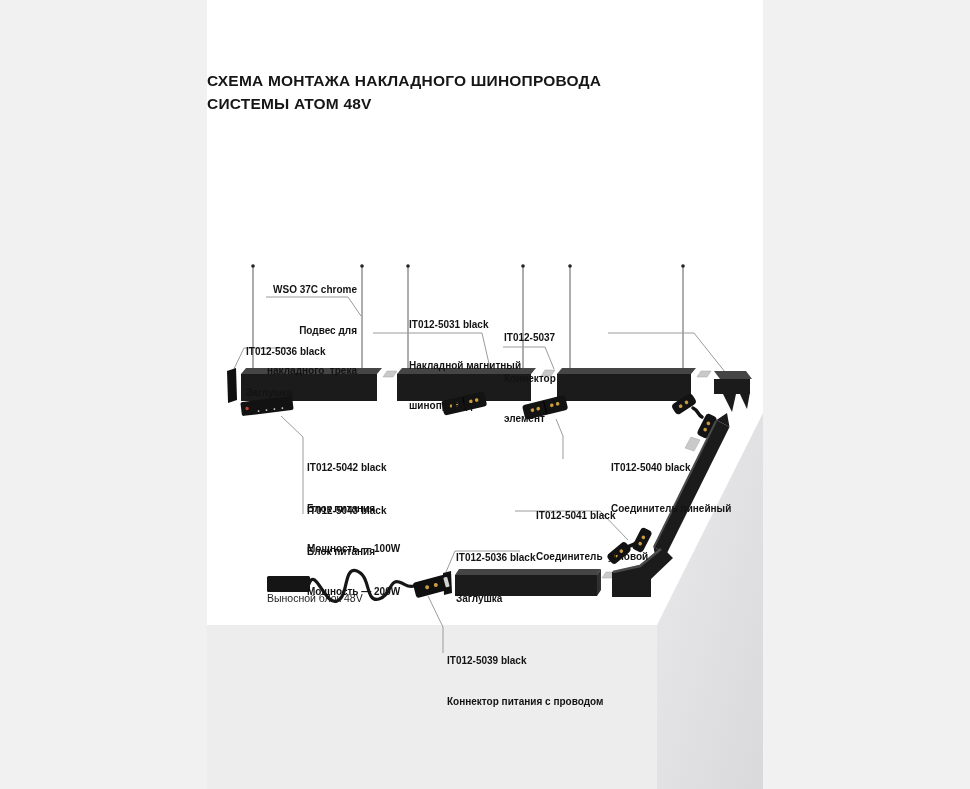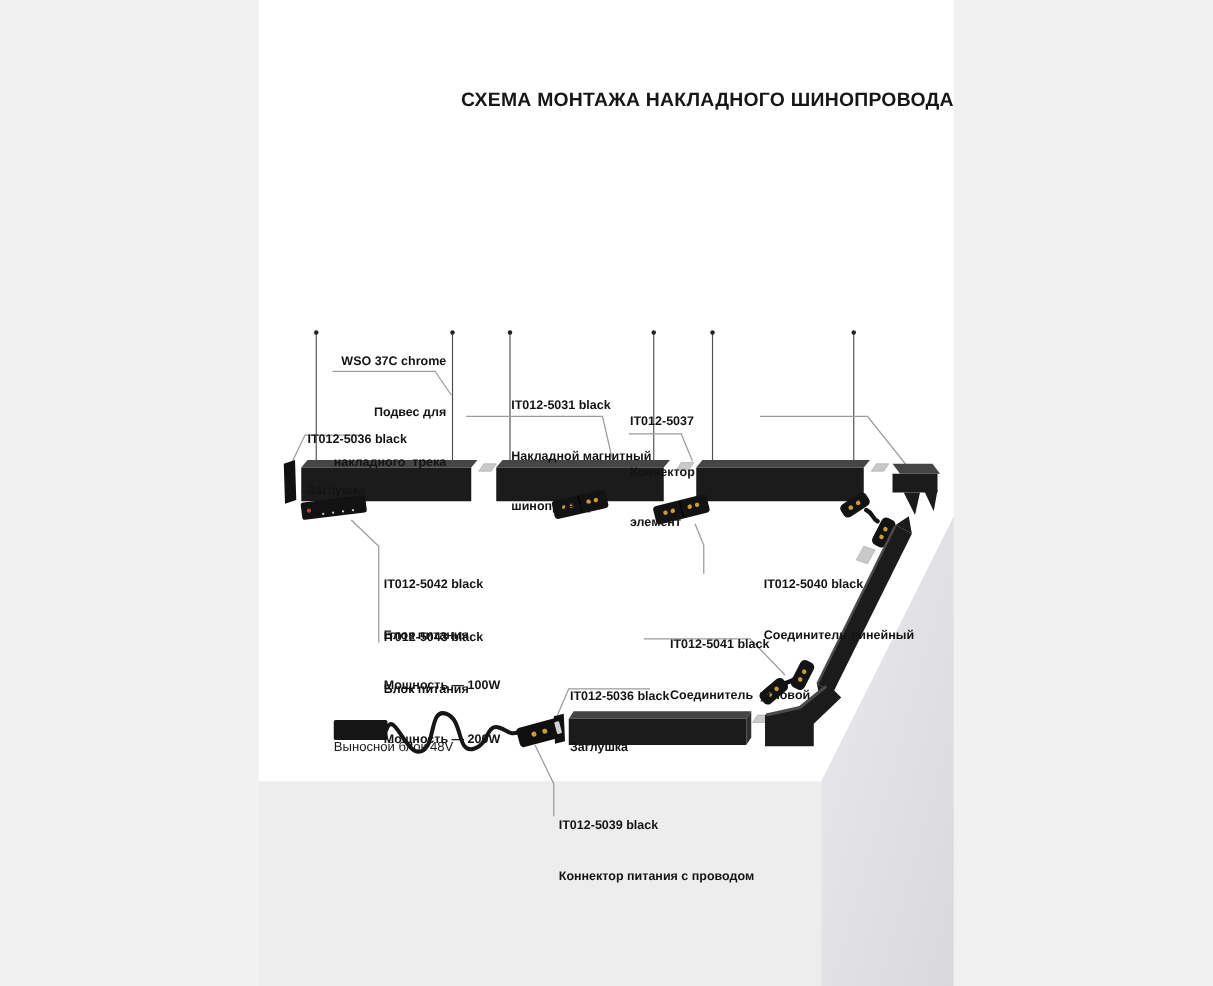--- a/index.html
+++ b/index.html
@@ -1,19 +1,19 @@
 <!DOCTYPE html>
 <html><head>
 <meta charset="utf-8">
 <style>
   html,body{margin:0;padding:0;background:#f1f1f2;}
   .stage{position:relative;width:970px;height:789px;margin:0 auto;background:#f1f1f2;overflow:hidden;
          font-family:"Liberation Sans",sans-serif;}
   .scene-svg{position:absolute;left:0;top:0;}
-  .title{position:absolute;left:207px;top:69px;width:556px;text-align:right;
+  .title{position:absolute;left:207px;top:69px;width:556px;text-align:left;
          font-weight:700;font-size:15.5px;line-height:23px;color:#161616;letter-spacing:.2px;}
   .co{position:absolute;font-weight:700;font-size:10px;line-height:13.5px;color:#131313;white-space:pre;}
   .co.regular{font-weight:400;font-size:10.5px;color:#1c1c1c;}
 </style>
 </head>
 <body>
 
 <div class="stage">
 
   <svg class="scene-svg" width="970" height="789" viewBox="0 0 970 789">
@@ -173,20 +173,21 @@
       <line x1="545" y1="401" x2="545" y2="414" stroke="#000000" stroke-width="1"></line>
       <circle cx="532" cy="407" r="1.8" fill="#c99b3f"></circle>
         <circle cx="538" cy="407" r="1.8" fill="#c99b3f"></circle>
       <circle cx="552" cy="407" r="1.8" fill="#c99b3f"></circle>
         <circle cx="558" cy="407" r="1.8" fill="#c99b3f"></circle>
     </g>
   </svg>
 
   <div class="title">
     <div>СХЕМА МОНТАЖА НАКЛАДНОГО ШИНОПРОВОДА</div>
+    <div>СИСТЕМЫ ATOM 48V</div>
   </div>
 
   <div class="co" style="left:267px;top:256px;text-align:right;">
     <div>WSO 37C chrome</div>
     <div>Подвес для</div>
     <div>накладного  трека</div>
   </div>
 
   <div class="co" style="left:246px;top:318px;">
     <div>IT012-5036 black</div>

